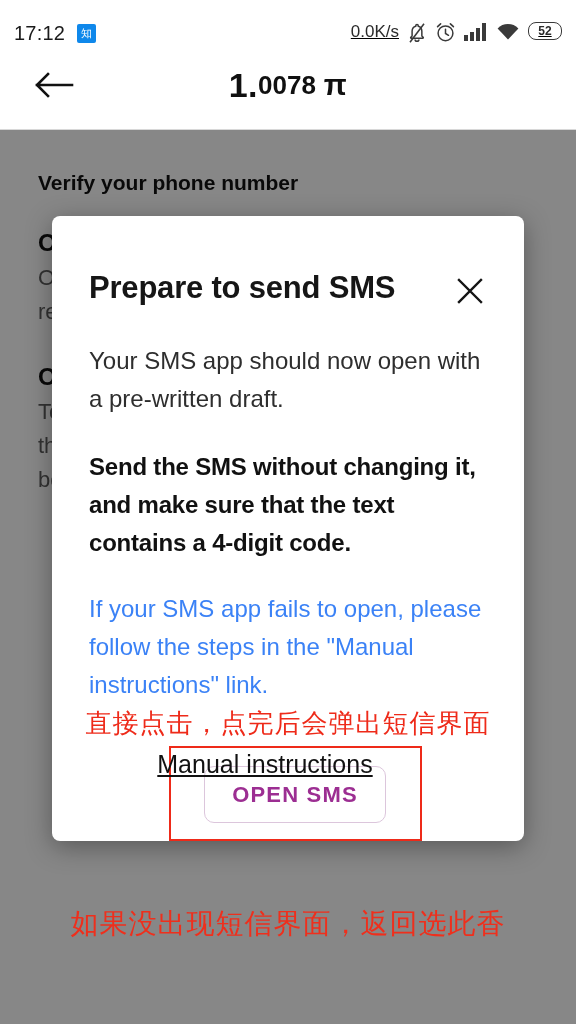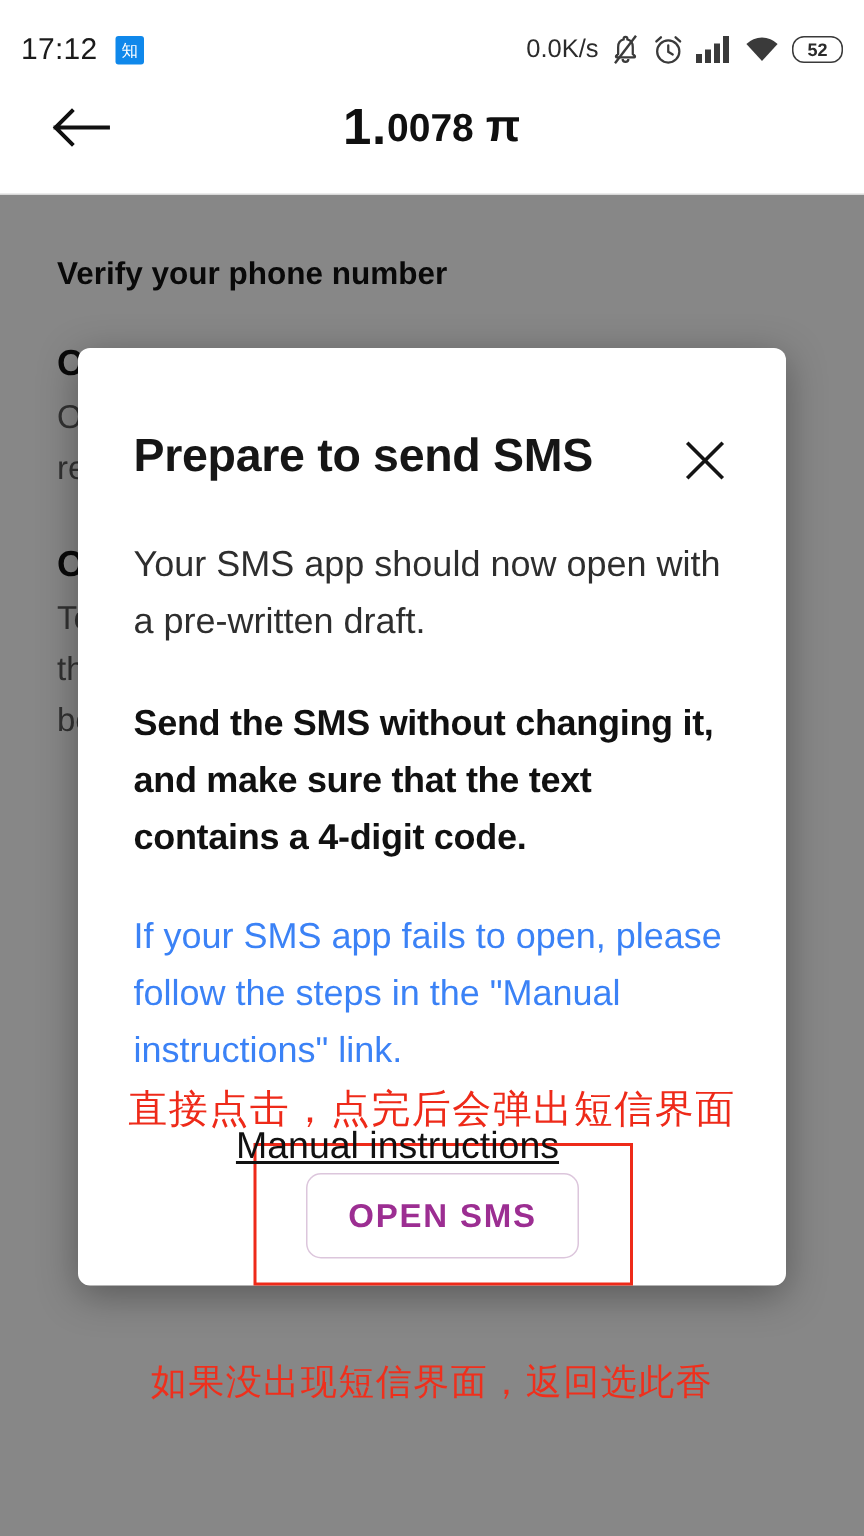--- a/index.html
+++ b/index.html
@@ -18,21 +18,21 @@
     padding:0 14px; z-index:60;
   }
   #clock{ font-size:20px; color:#1b1b1b; letter-spacing:.2px; }
   #zhihu-badge{
     width:19px; height:19px; background:#0f88eb; color:#fff;
     font-size:11px; line-height:19px; text-align:center;
     margin-left:12px; border-radius:2px;
     font-family:"DejaVu Sans", sans-serif;
   }
   #status-right{
-    margin-left:auto; display:flex; align-items:center; gap:8px;
+    margin-left:auto; display:flex; gap:8px;text-decoration:underline;
   }
   #netspeed{ font-size:17px; color:#2b2b2b; }
   .sicon{ display:block; }
   #battery{
     border:1.6px solid #3a3a3a; border-radius:8px;
     width:34px; height:18px; display:flex; align-items:center;
     justify-content:center; font-size:12px; color:#2b2b2b; font-weight:bold;
   }
 
   
@@ -70,21 +70,21 @@
   }
 
   
   #scrim{
     position:absolute; top:40px; left:0; width:576px; height:984px;
     background:rgba(0,0,0,.47); z-index:45;
   }
 
   
   #dialog{
-    position:absolute; left:52px; top:232px; width:472px; height:625px;
+    position:absolute; left:52px; top:216px; width:472px; height:625px;
     background:#ffffff; border-radius:8px; z-index:55;
     box-shadow:0 6px 26px rgba(0,0,0,.35);
     padding:0 37px;
   }
   #dialog-header{
     display:flex; align-items:flex-start; padding-top:54px;
   }
   #dialog-title{
     font-size:31px; font-weight:bold; color:#161616; flex:1; letter-spacing:-.2px;
   }
@@ -110,21 +110,21 @@
   #open-sms-btn{
     position:absolute; left:152px; top:550px; width:182px; height:57px;
     border:1px solid #dcc6dc; border-radius:10px; background:#fff;
     display:flex; align-items:center; justify-content:center;
     font-size:22px; font-weight:bold; color:#9c2e92; letter-spacing:1.2px;
     cursor:pointer;
   }
 
   #annot-bottom{
     position:absolute; left:0; top:905px; width:576px; text-align:center;
-    font-size:24px; color:#ef2f1c; letter-spacing:1px; white-space:nowrap;
+    font-size:28px; color:#ef2f1c; letter-spacing:1px; white-space:nowrap;
     z-index:58; font-family:"DejaVu Sans", sans-serif;
   }
 </style>
 </head>
 <body>
 
 <div id="statusbar">
   <span id="clock">17:12</span>
   <span id="zhihu-badge">知</span>
 

